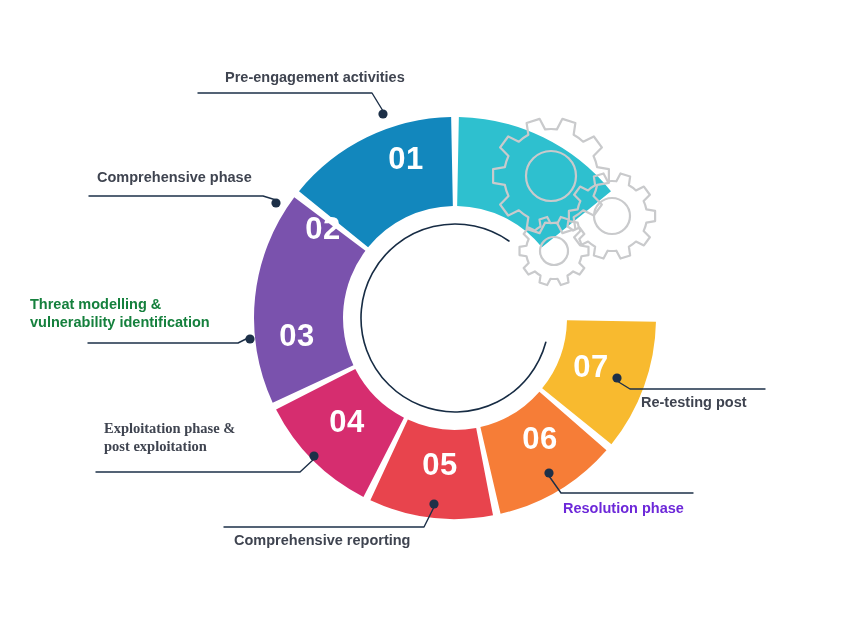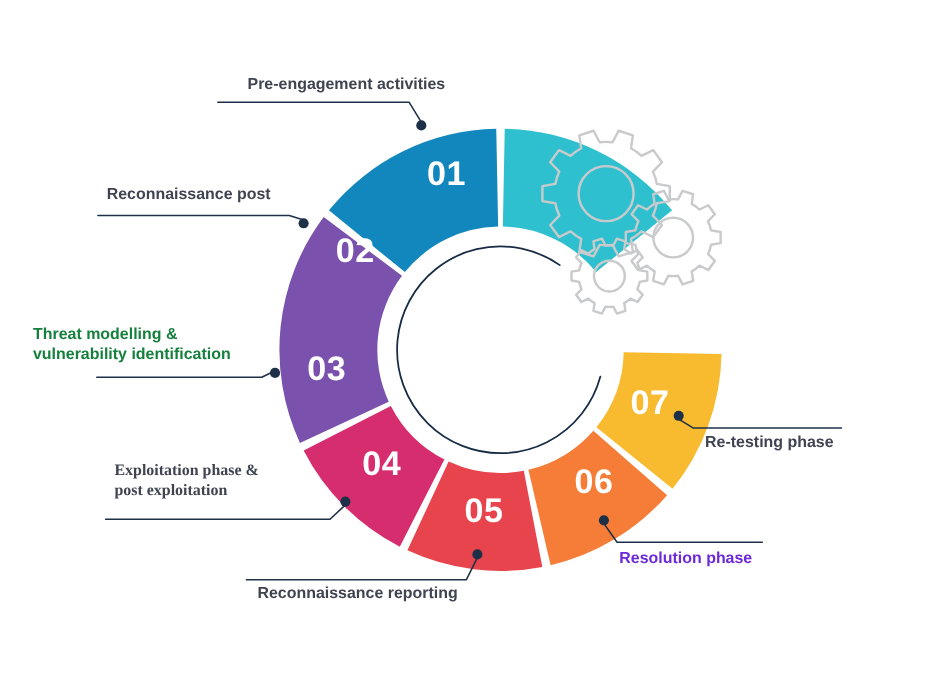--- a/index.html
+++ b/index.html
@@ -101,23 +101,23 @@
         <text x="297" y="335" class="seg-num">03</text>
         <text x="347" y="421" class="seg-num">04</text>
         <text x="440" y="464" class="seg-num">05</text>
         <text x="540" y="438" class="seg-num">06</text>
         <text x="591" y="366" class="seg-num">07</text>
       </g>
   </svg>
 
   <div id="labels-layer">
       <div class="label-text" style="left: 181px; top: 68px; color: rgb(63, 68, 80); margin-left: 44px;">Pre-engagement activities</div>
-      <div class="label-text" style="left: 97px; top: 168px; color: rgb(63, 68, 80);">Reconnaissance post</div>
+      <div class="label-text" style="left: 97px; top: 168px; color: rgb(63, 68, 80);">Comprehensive phase</div>
       <div class="label-text" style="left: 30px; top: 295px; color: #15803d;">Threat modelling &amp;
 vulnerability identification</div>
       <div class="label-text" style="left: 104px; top: 419px; color: rgb(63, 68, 80); font-family: Liberation Serif, serif;">Exploitation phase &amp;
 post exploitation</div>
-      <div class="label-text" style="left: 234px; top: 531px; color: rgb(63, 68, 80);">Reconnaissance reporting</div>
+      <div class="label-text" style="left: 234px; top: 531px; color: rgb(63, 68, 80);">Comprehensive reporting</div>
       <div class="label-text" style="left: 563px; top: 499px; color: #6d28d9;">Resolution phase</div>
-      <div class="label-text" style="left: 641px; top: 393px; color: rgb(63, 68, 80);">Re-testing phase</div>
+      <div class="label-text" style="left: 641px; top: 393px; color: rgb(63, 68, 80);">Re-testing post</div>
     </div>
 
 </div>
 
 </body></html>

